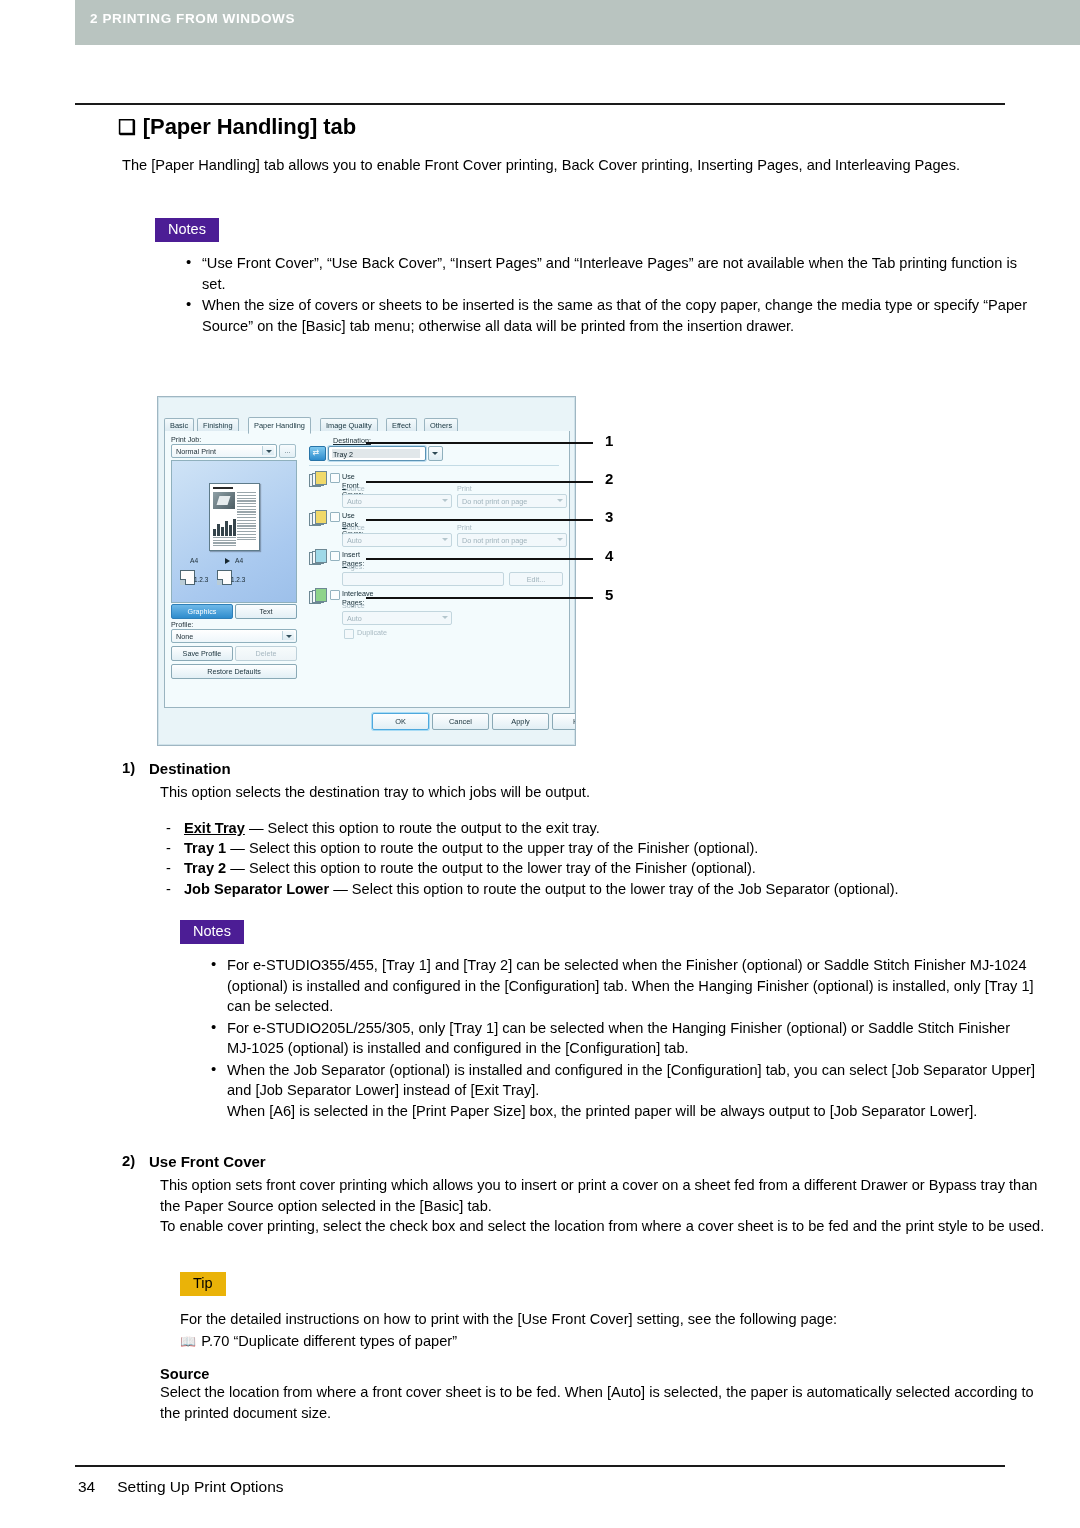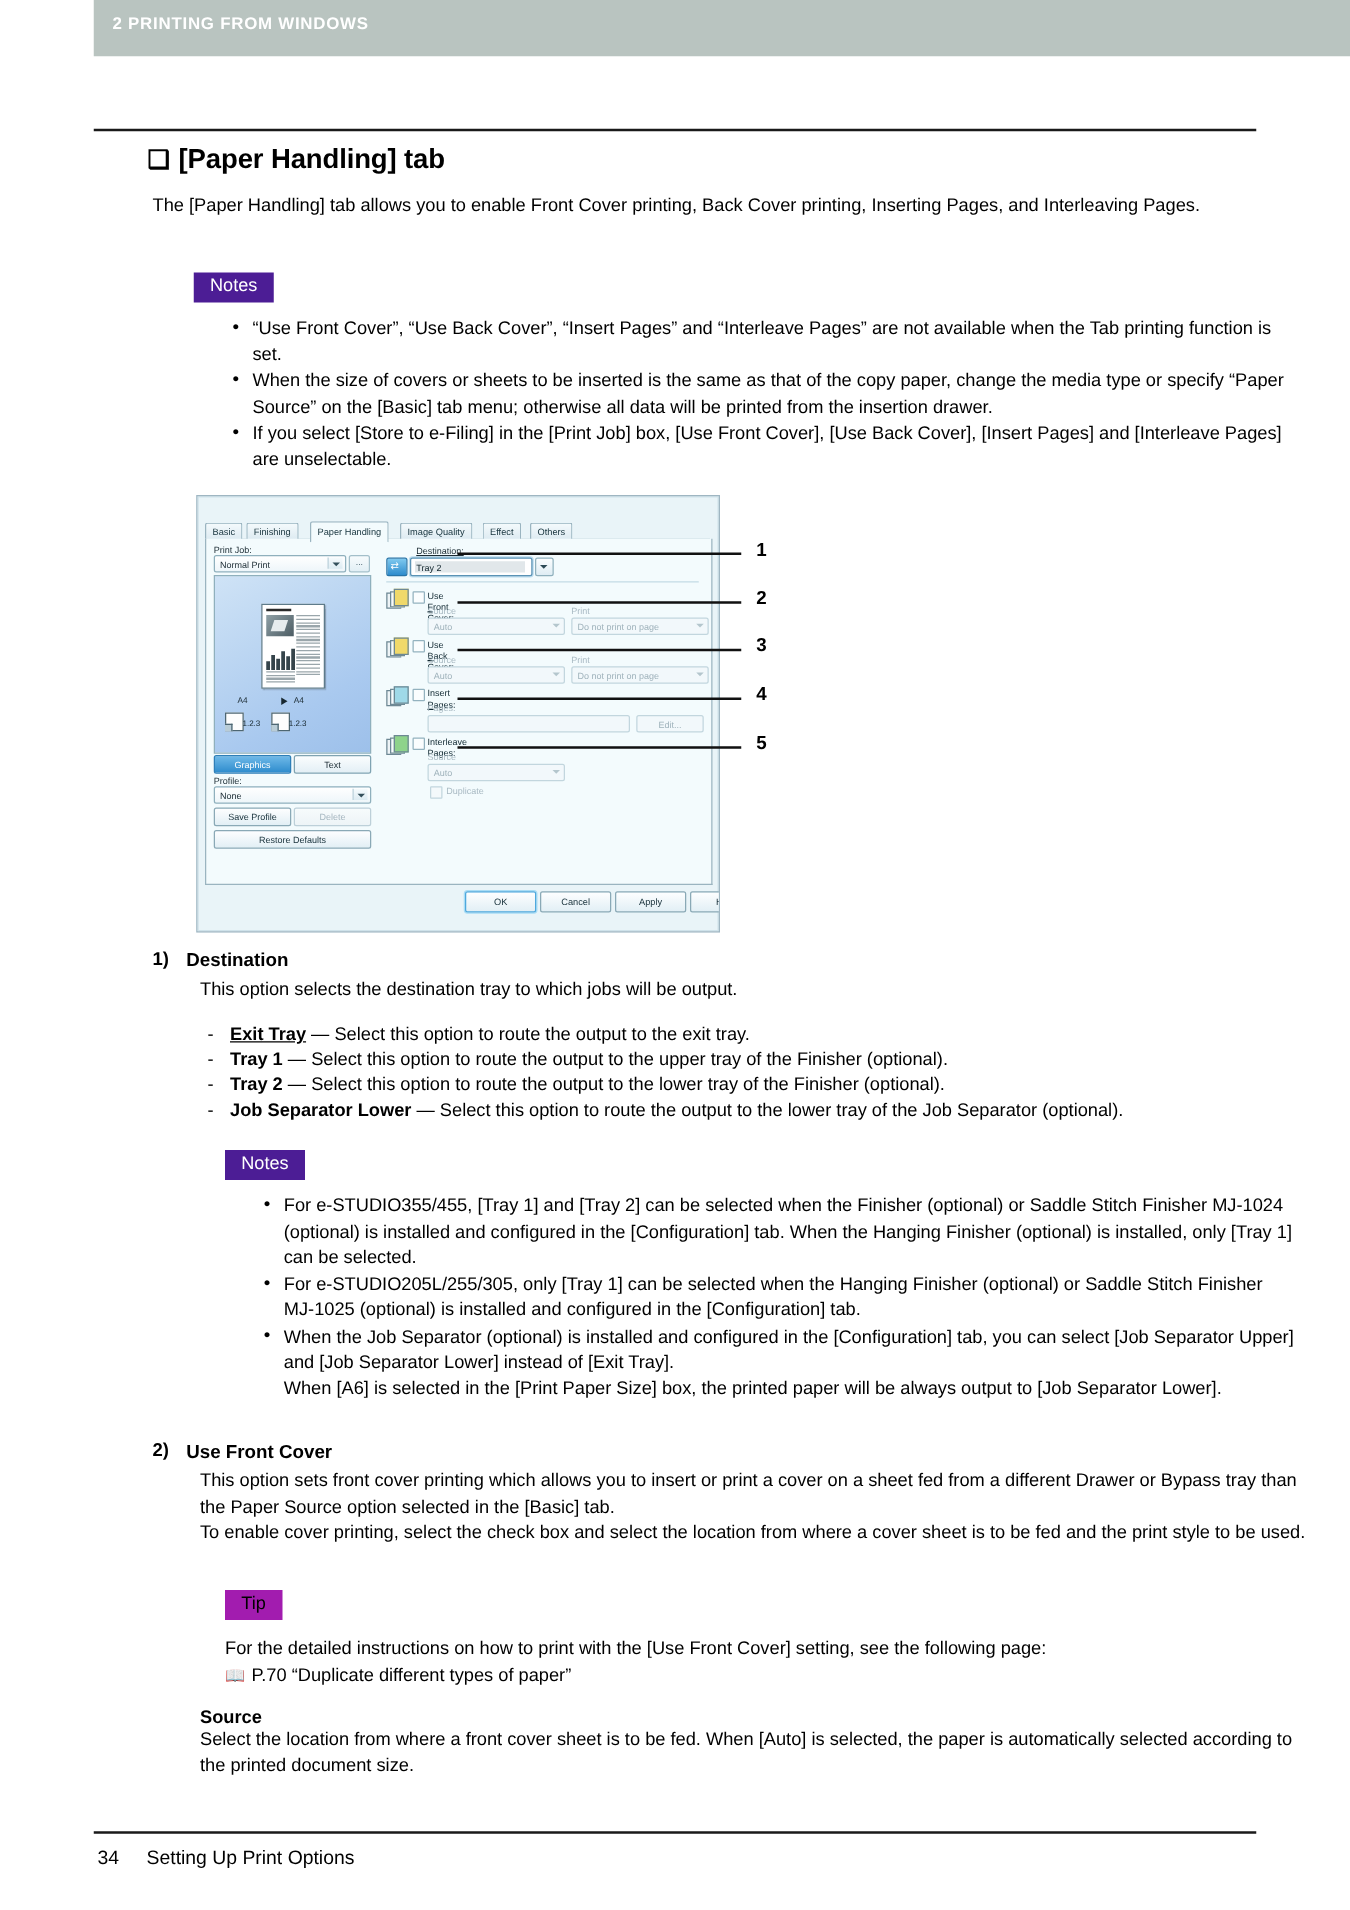--- a/index.html
+++ b/index.html
@@ -39,21 +39,21 @@
     font-size:14.6px;line-height:21px;
   }
 
   
   .badge{
     display:inline-block;
     padding:3px 13px 4px 13px;
     font-size:14.5px;line-height:17px;
   }
   .badge.notes{background:#4c1d95;color:#fff;}
-  .badge.tip{background:#a21caf;color:#000;}
+  .badge.tip{background:#eab308;color:#000;}
 
   .bullets{margin:0;padding:0;list-style:none;}
   .bullets li{
     position:relative;padding-left:19px;
     font-size:14.6px;line-height:20.5px;margin-bottom:1px;
   }
   .bullets li::before{
     content:"\2022";position:absolute;left:3px;top:-1px;font-size:15px;
   }
 
@@ -352,21 +352,20 @@
   <span class="sq">❑</span><span>[Paper Handling] tab</span>
 </div>
 <div class="intro">The [Paper Handling] tab allows you to enable Front Cover printing, Back Cover printing, Inserting Pages, and Interleaving Pages.</div>
 
 <div class="note1">
   <span class="badge notes">Notes</span>
   <div class="body">
     <ul class="bullets">
       <li>“Use Front Cover”, “Use Back Cover”, “Insert Pages” and “Interleave Pages” are not available when the Tab printing function is set.</li>
       <li>When the size of covers or sheets to be inserted is the same as that of the copy paper, change the media type or specify “Paper Source” on the [Basic] tab menu; otherwise all data will be printed from the insertion drawer.</li>
-      <li>If you select [Store to e-Filing] in the [Print Job] box, [Use Front Cover], [Use Back Cover], [Insert Pages] and [Interleave Pages] are unselectable.</li>
     </ul>
   </div>
 </div>
 
 <div class="dlg">
 
 
   <div class="dlg-tabs">
     <div class="tab" style="left:0px;">Basic</div>
     <div class="tab" style="left:33px;">Finishing</div>

